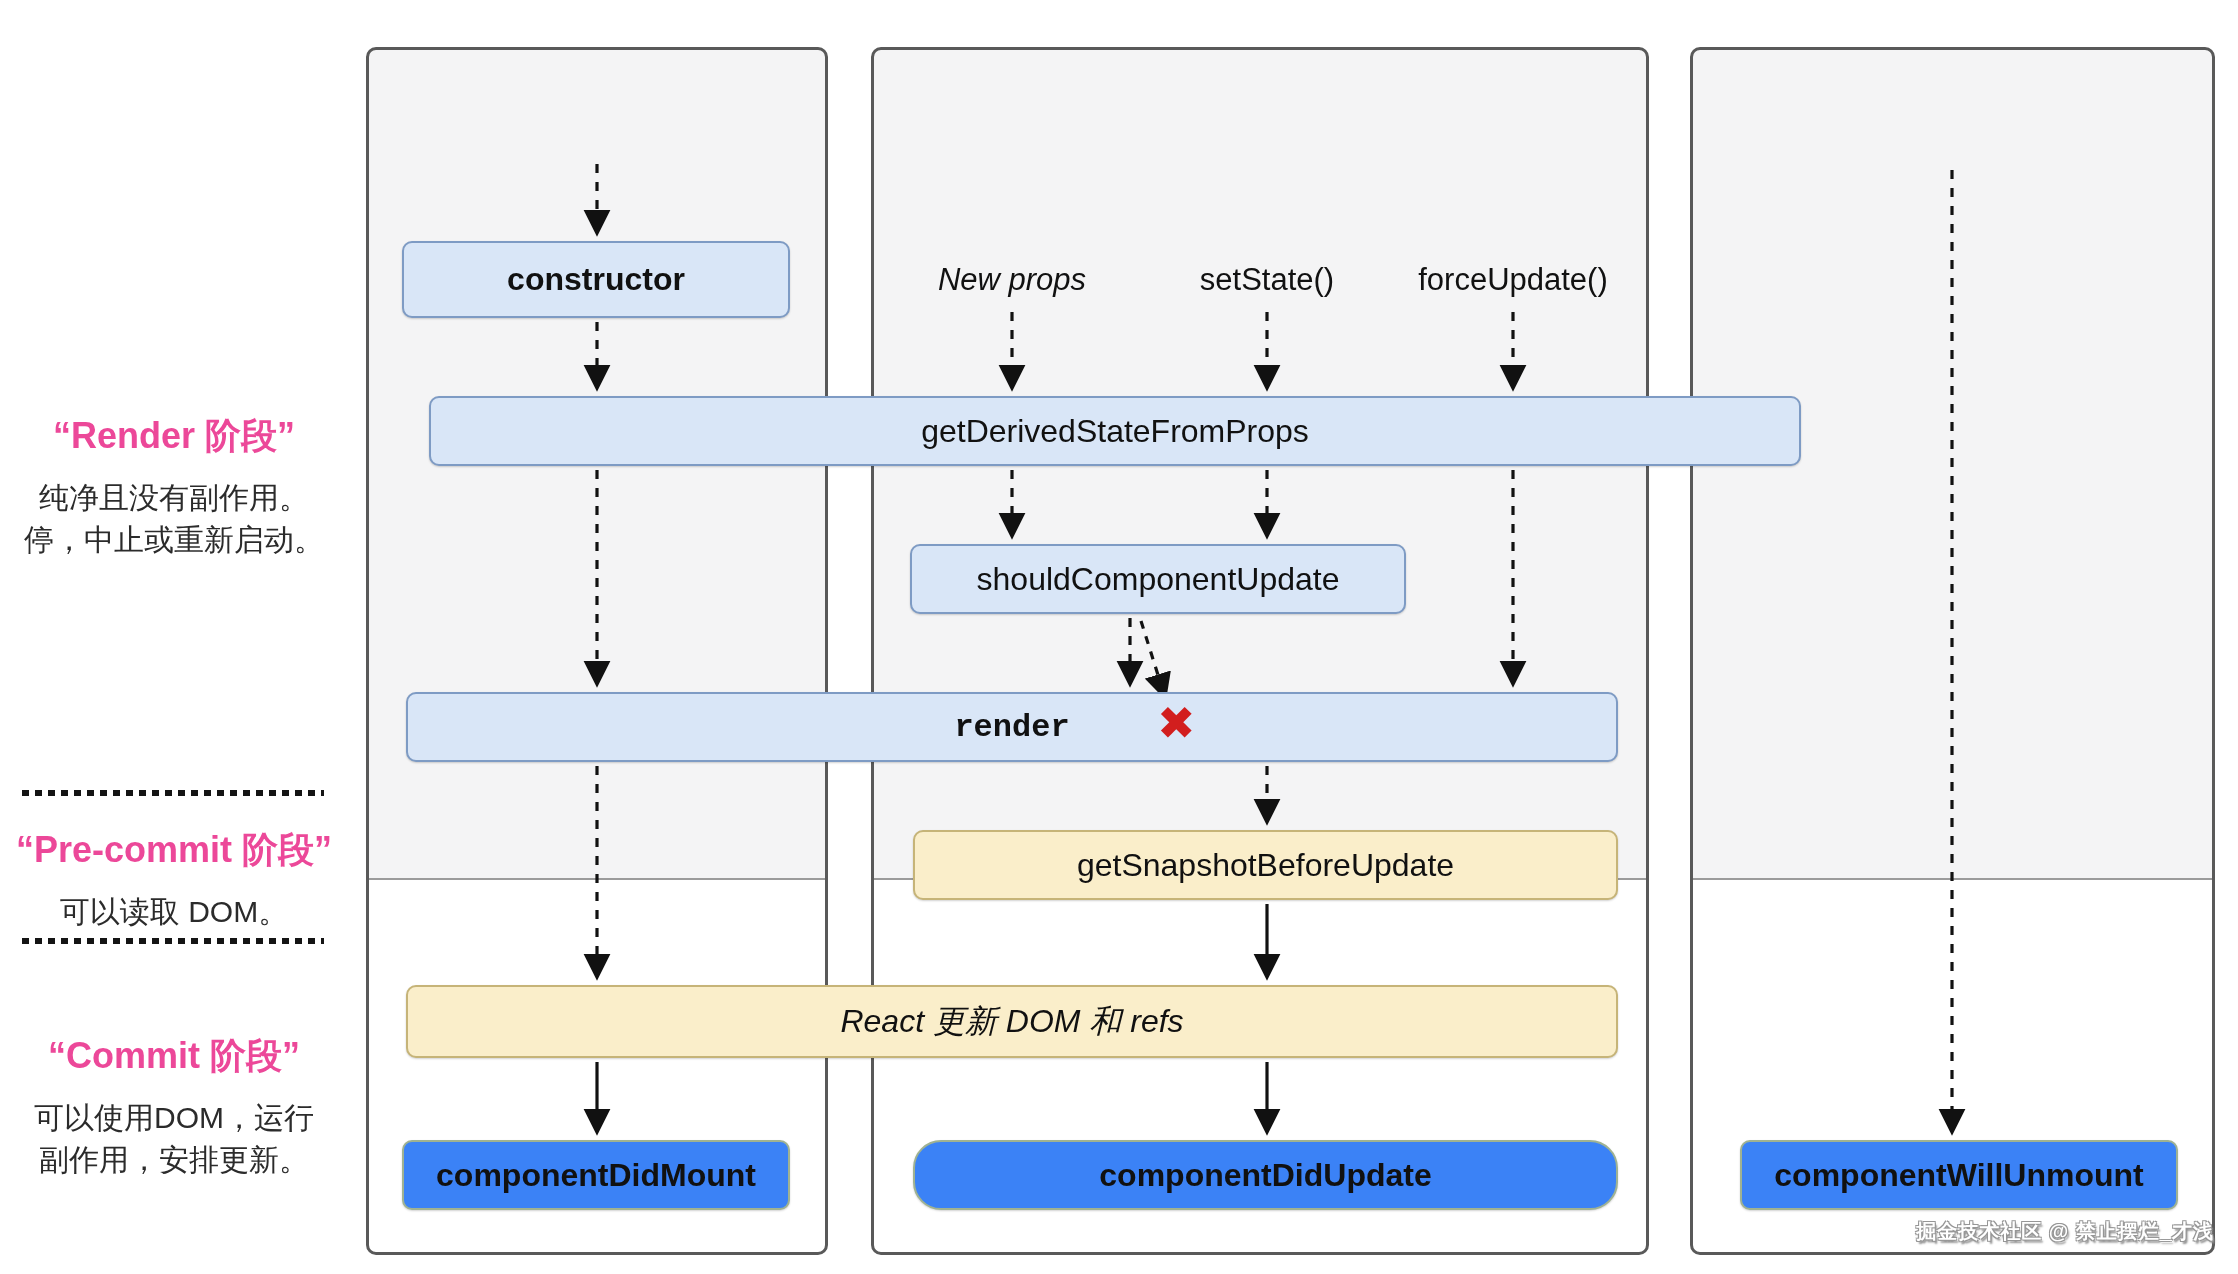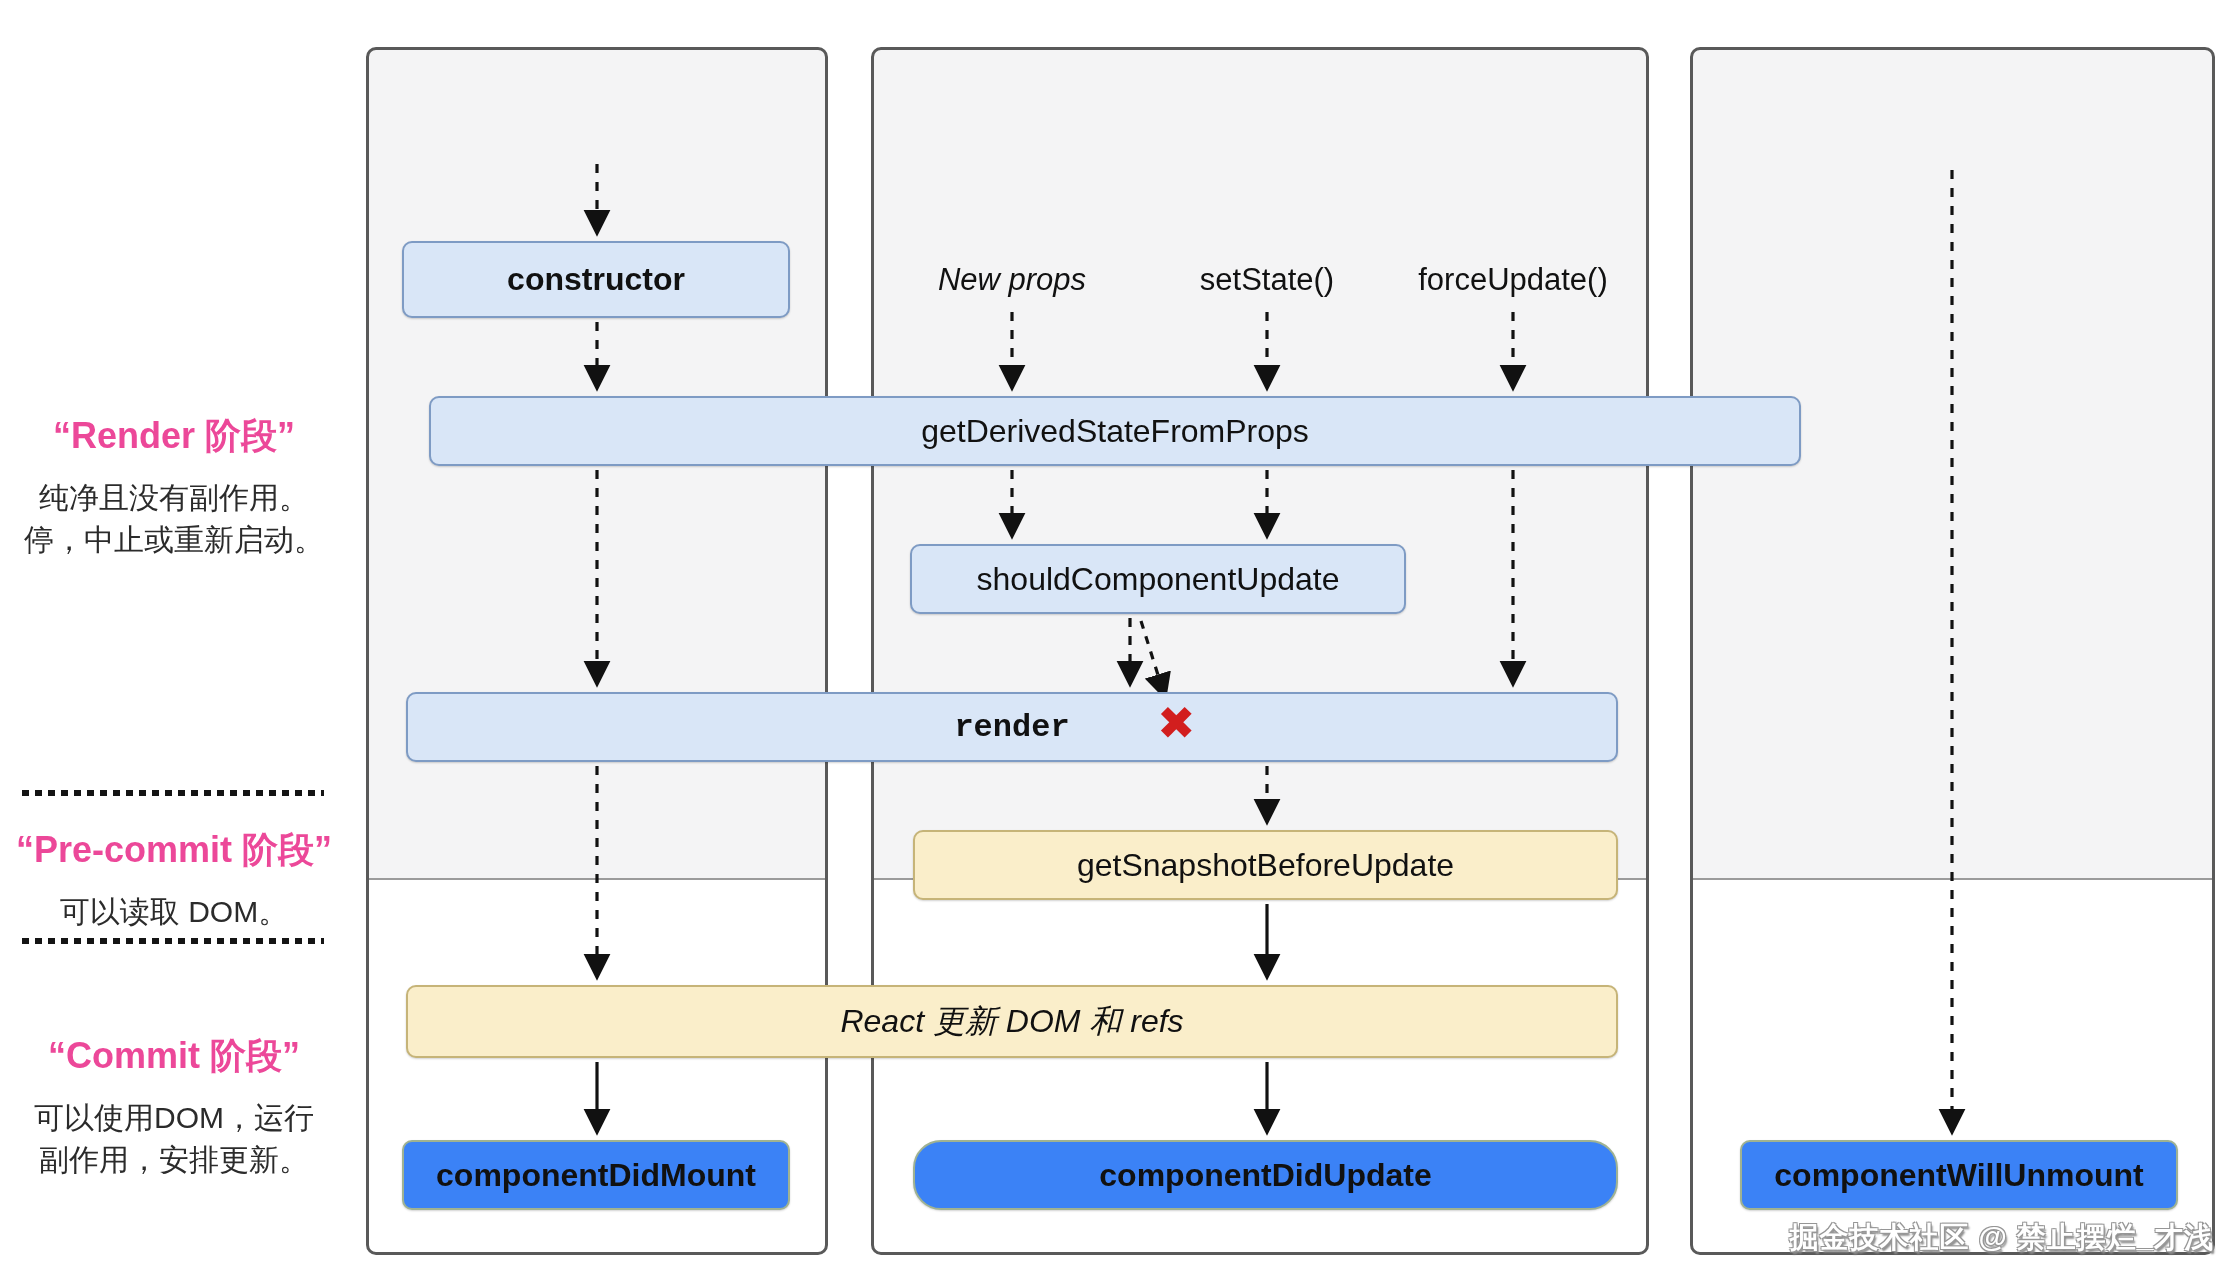--- a/index.html
+++ b/index.html
@@ -55,21 +55,21 @@
     background:repeating-linear-gradient(90deg,#141414 0 7px,transparent 7px 13px);
   }
   
   .abort-x{
     position:absolute;left:1157px;top:700px;z-index:4;
     font-size:46px;font-weight:700;color:#d21e1e;line-height:46px;
   }
   
   .watermark{
     position:absolute;right:24px;top:1218px;z-index:5;
-    font-size:29px;font-weight:700;color:#ffffff;letter-spacing:1px;
+    font-size:20px;font-weight:700;color:#ffffff;letter-spacing:1px;
     text-shadow:-1px -1px 0 #969696,1px -1px 0 #969696,-1px 1px 0 #969696,
                  1px 1px 0 #969696,2px 3px 2px #8b8b8b;
     white-space:nowrap;
   }
 </style>
 </head>
 <body>
 
 <div class="stage">
 

